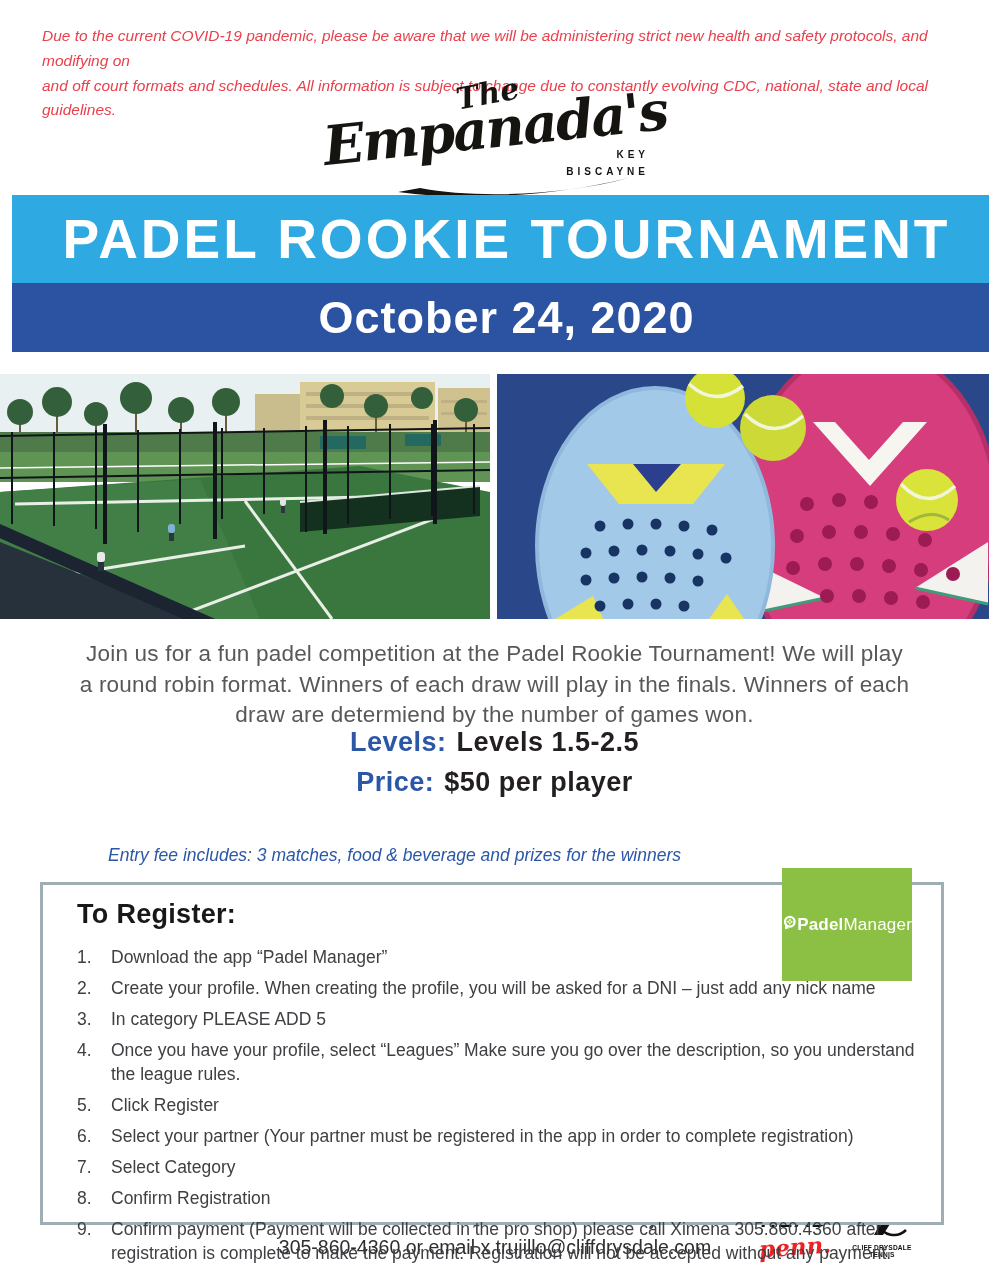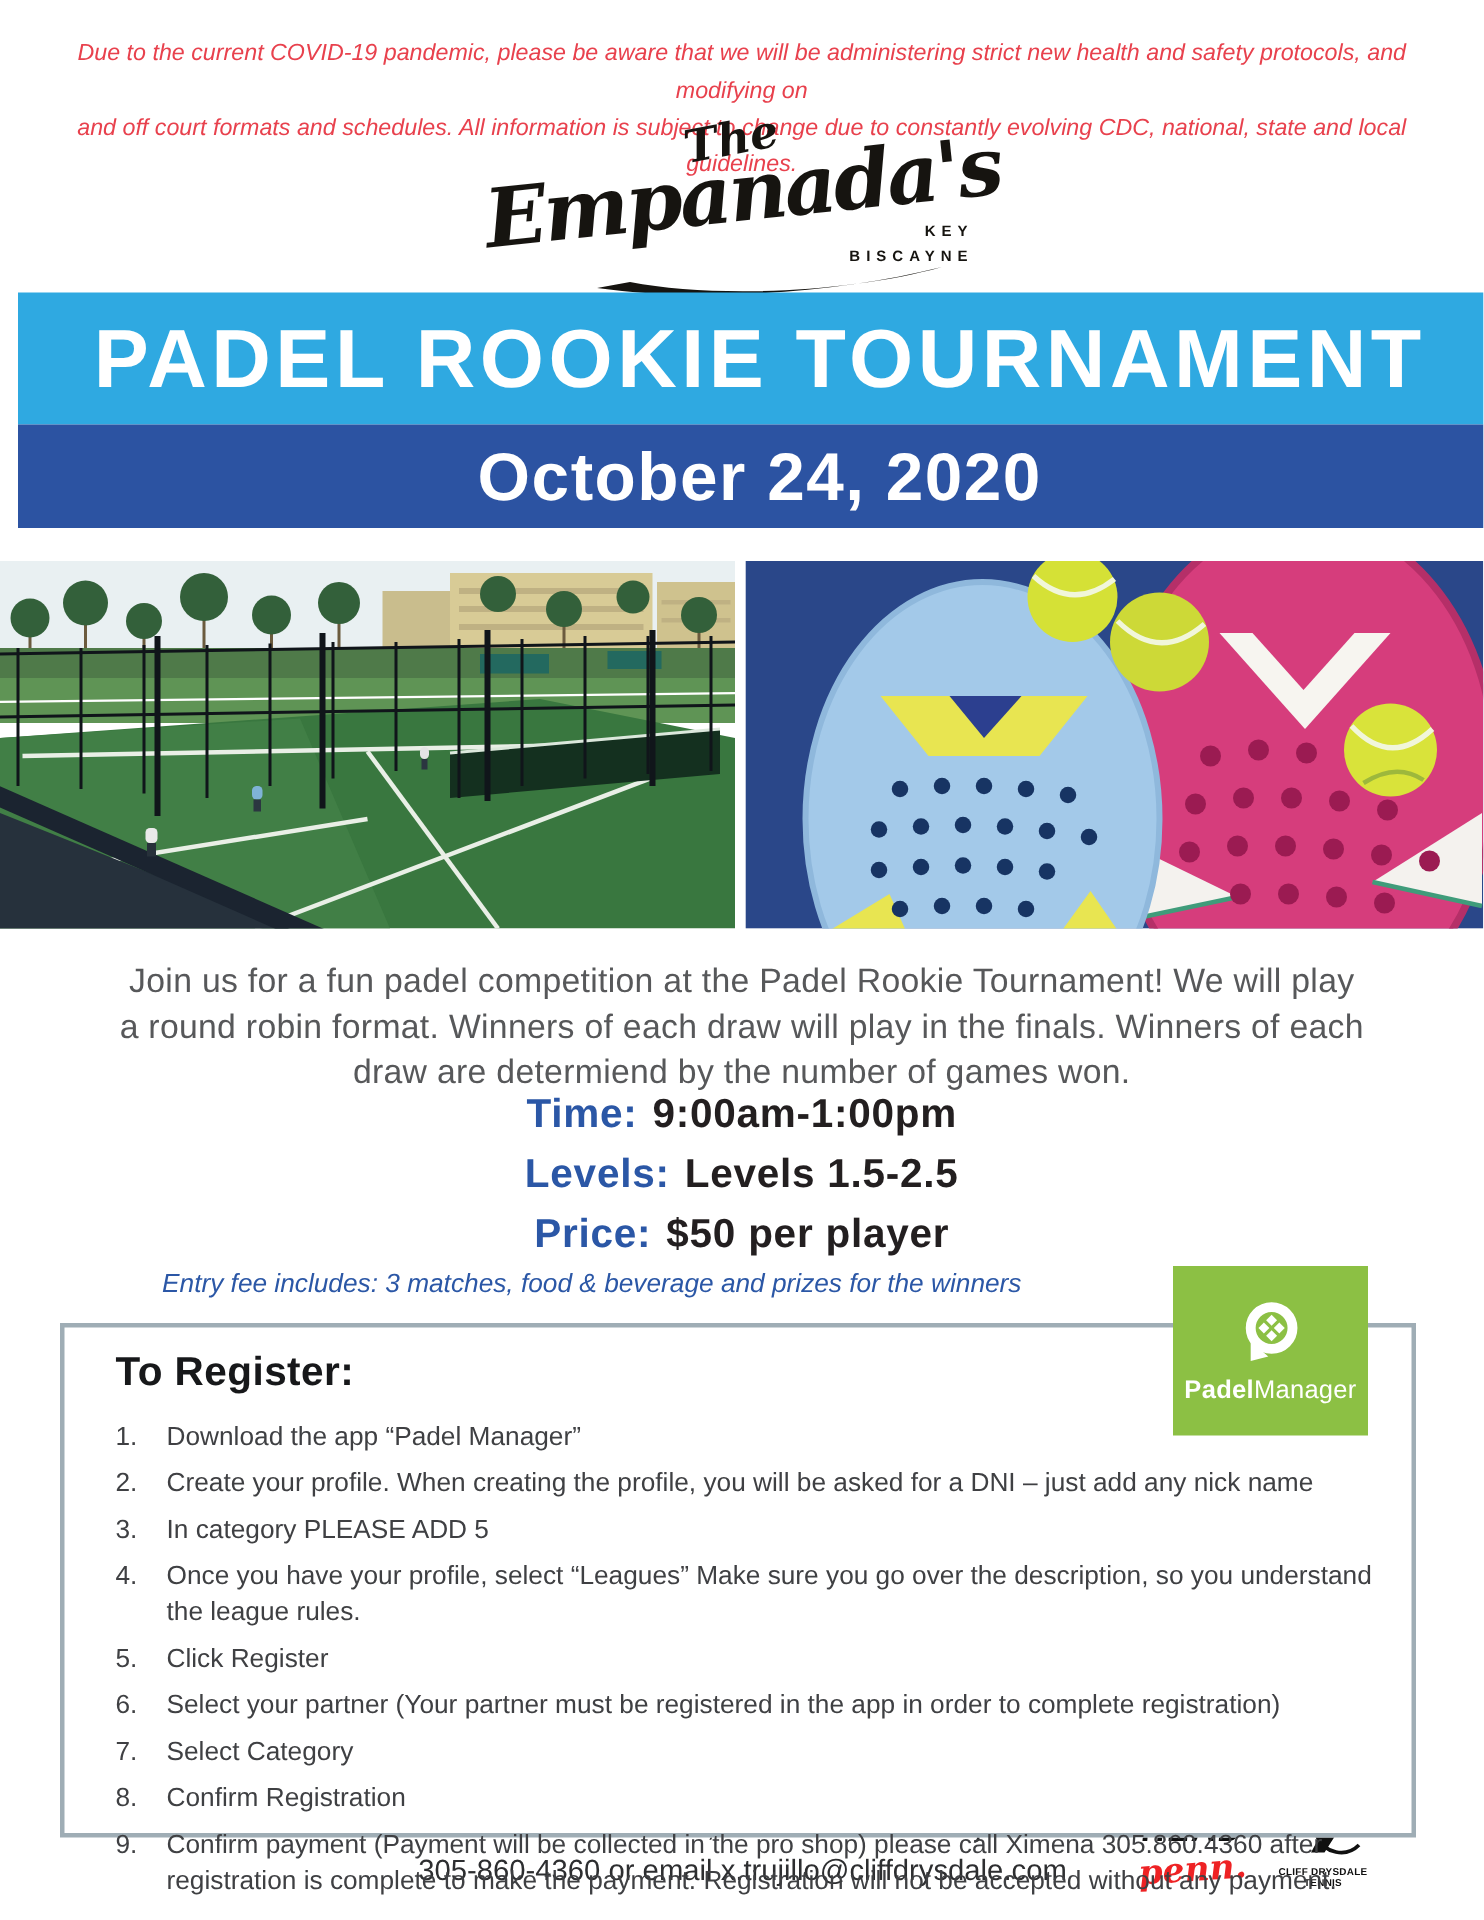--- a/index.html
+++ b/index.html
@@ -1,20 +1,20 @@
 <!DOCTYPE html>
 <html><head>
 <meta charset="utf-8">
 <style>
   html,body{margin:0;padding:0;background:#ffffff;}
   .page{position:relative;width:989px;height:1280px;background:#fff;overflow:hidden;
         font-family:"Liberation Sans", sans-serif;}
 
   
-  .covid{position:absolute;top:24px;left:42px;width:905px;text-align:center;
+  .covid{position:absolute;top:24px;left:42px;width:905px;
          font-style:italic;font-size:15.5px;line-height:1.6;color:#e8414d;}
 
   
   .brand{position:absolute;top:80px;left:0;width:100%;height:118px;color:#161410;}
   .brand-the{position:absolute;top:-4px;left:456px;font-family:"DejaVu Serif",serif;
              font-style:italic;font-weight:bold;font-size:30px;transform:rotate(-11deg);}
   .brand-name{position:absolute;top:16px;left:50%;transform:translateX(-50%) rotate(-6deg);
               font-family:"DejaVu Serif",serif;font-style:italic;font-weight:bold;
               font-size:54px;letter-spacing:-2px;white-space:nowrap;}
   .brand-swoosh{position:absolute;top:96px;left:392px;}
@@ -42,22 +42,22 @@
   .details{position:absolute;top:727px;left:0;width:100%;text-align:center;}
   .detail-line{font-size:27px;font-weight:bold;letter-spacing:0.5px;margin-bottom:9px;color:#231f20;}
   .detail-label{color:#2b57a6;margin-right:10px;}
 
   
   .entry{position:absolute;top:845px;left:0;width:989px;text-align:center;
          font-style:italic;font-size:17.5px;color:#2b57a6;}
   .entry .inner{display:inline-block;max-width:640px;transform:translateX(-100px);}
 
   
-  .pm{position:absolute;left:782px;top:844px;width:130px;height:113px;background:#8cc044;
-      z-index:5;display:flex;flex-direction:column;align-items:center;justify-content:center;}
+  .pm{position:absolute;left:782px;top:868px;width:130px;height:113px;background:#8cc044;
+      z-index:5;display:flex;align-items:center;justify-content:center;}
   .pm svg{width:44px;height:50px;margin-bottom:3px;}
   .pm-text{color:#fff;font-size:17px;letter-spacing:0.2px;}
   .pm-bold{font-weight:bold;}
 
   
   .register{position:absolute;left:40px;top:882px;width:904px;height:343px;
             border:3px solid #9fadb5;background:#fff;z-index:1;box-sizing:border-box;}
   .register-title{margin:14px 0 0 34px;font-size:27px;font-weight:bold;color:#17181a;letter-spacing:0.3px;}
   .steps{margin:15px 0 0 34px;width:858px;}
   .step{display:flex;margin-bottom:6px;font-size:17.5px;color:#3f4043;line-height:1.42;}
@@ -266,23 +266,20 @@
   </div>
 
   <div class="intro">
     <div>Join us for a fun padel competition at the Padel Rookie Tournament! We will play</div>
     <div>a round robin format. Winners of each draw will play in the finals. Winners of each</div>
     <div>draw are determiend by the number of games won.</div>
   </div>
 
   <div class="details">
     <div class="detail-line">
-      <span class="detail-label">Time:</span><span>9:00am-1:00pm</span>
-    </div>
-    <div class="detail-line">
       <span class="detail-label">Levels:</span><span>Levels 1.5-2.5</span>
     </div>
     <div class="detail-line">
       <span class="detail-label">Price:</span><span>$50 per player</span>
     </div>
   </div>
 
   <div class="entry">
     <span class="inner">Entry fee includes: 3 matches, food &amp; beverage and prizes for the winners</span>
   </div>

